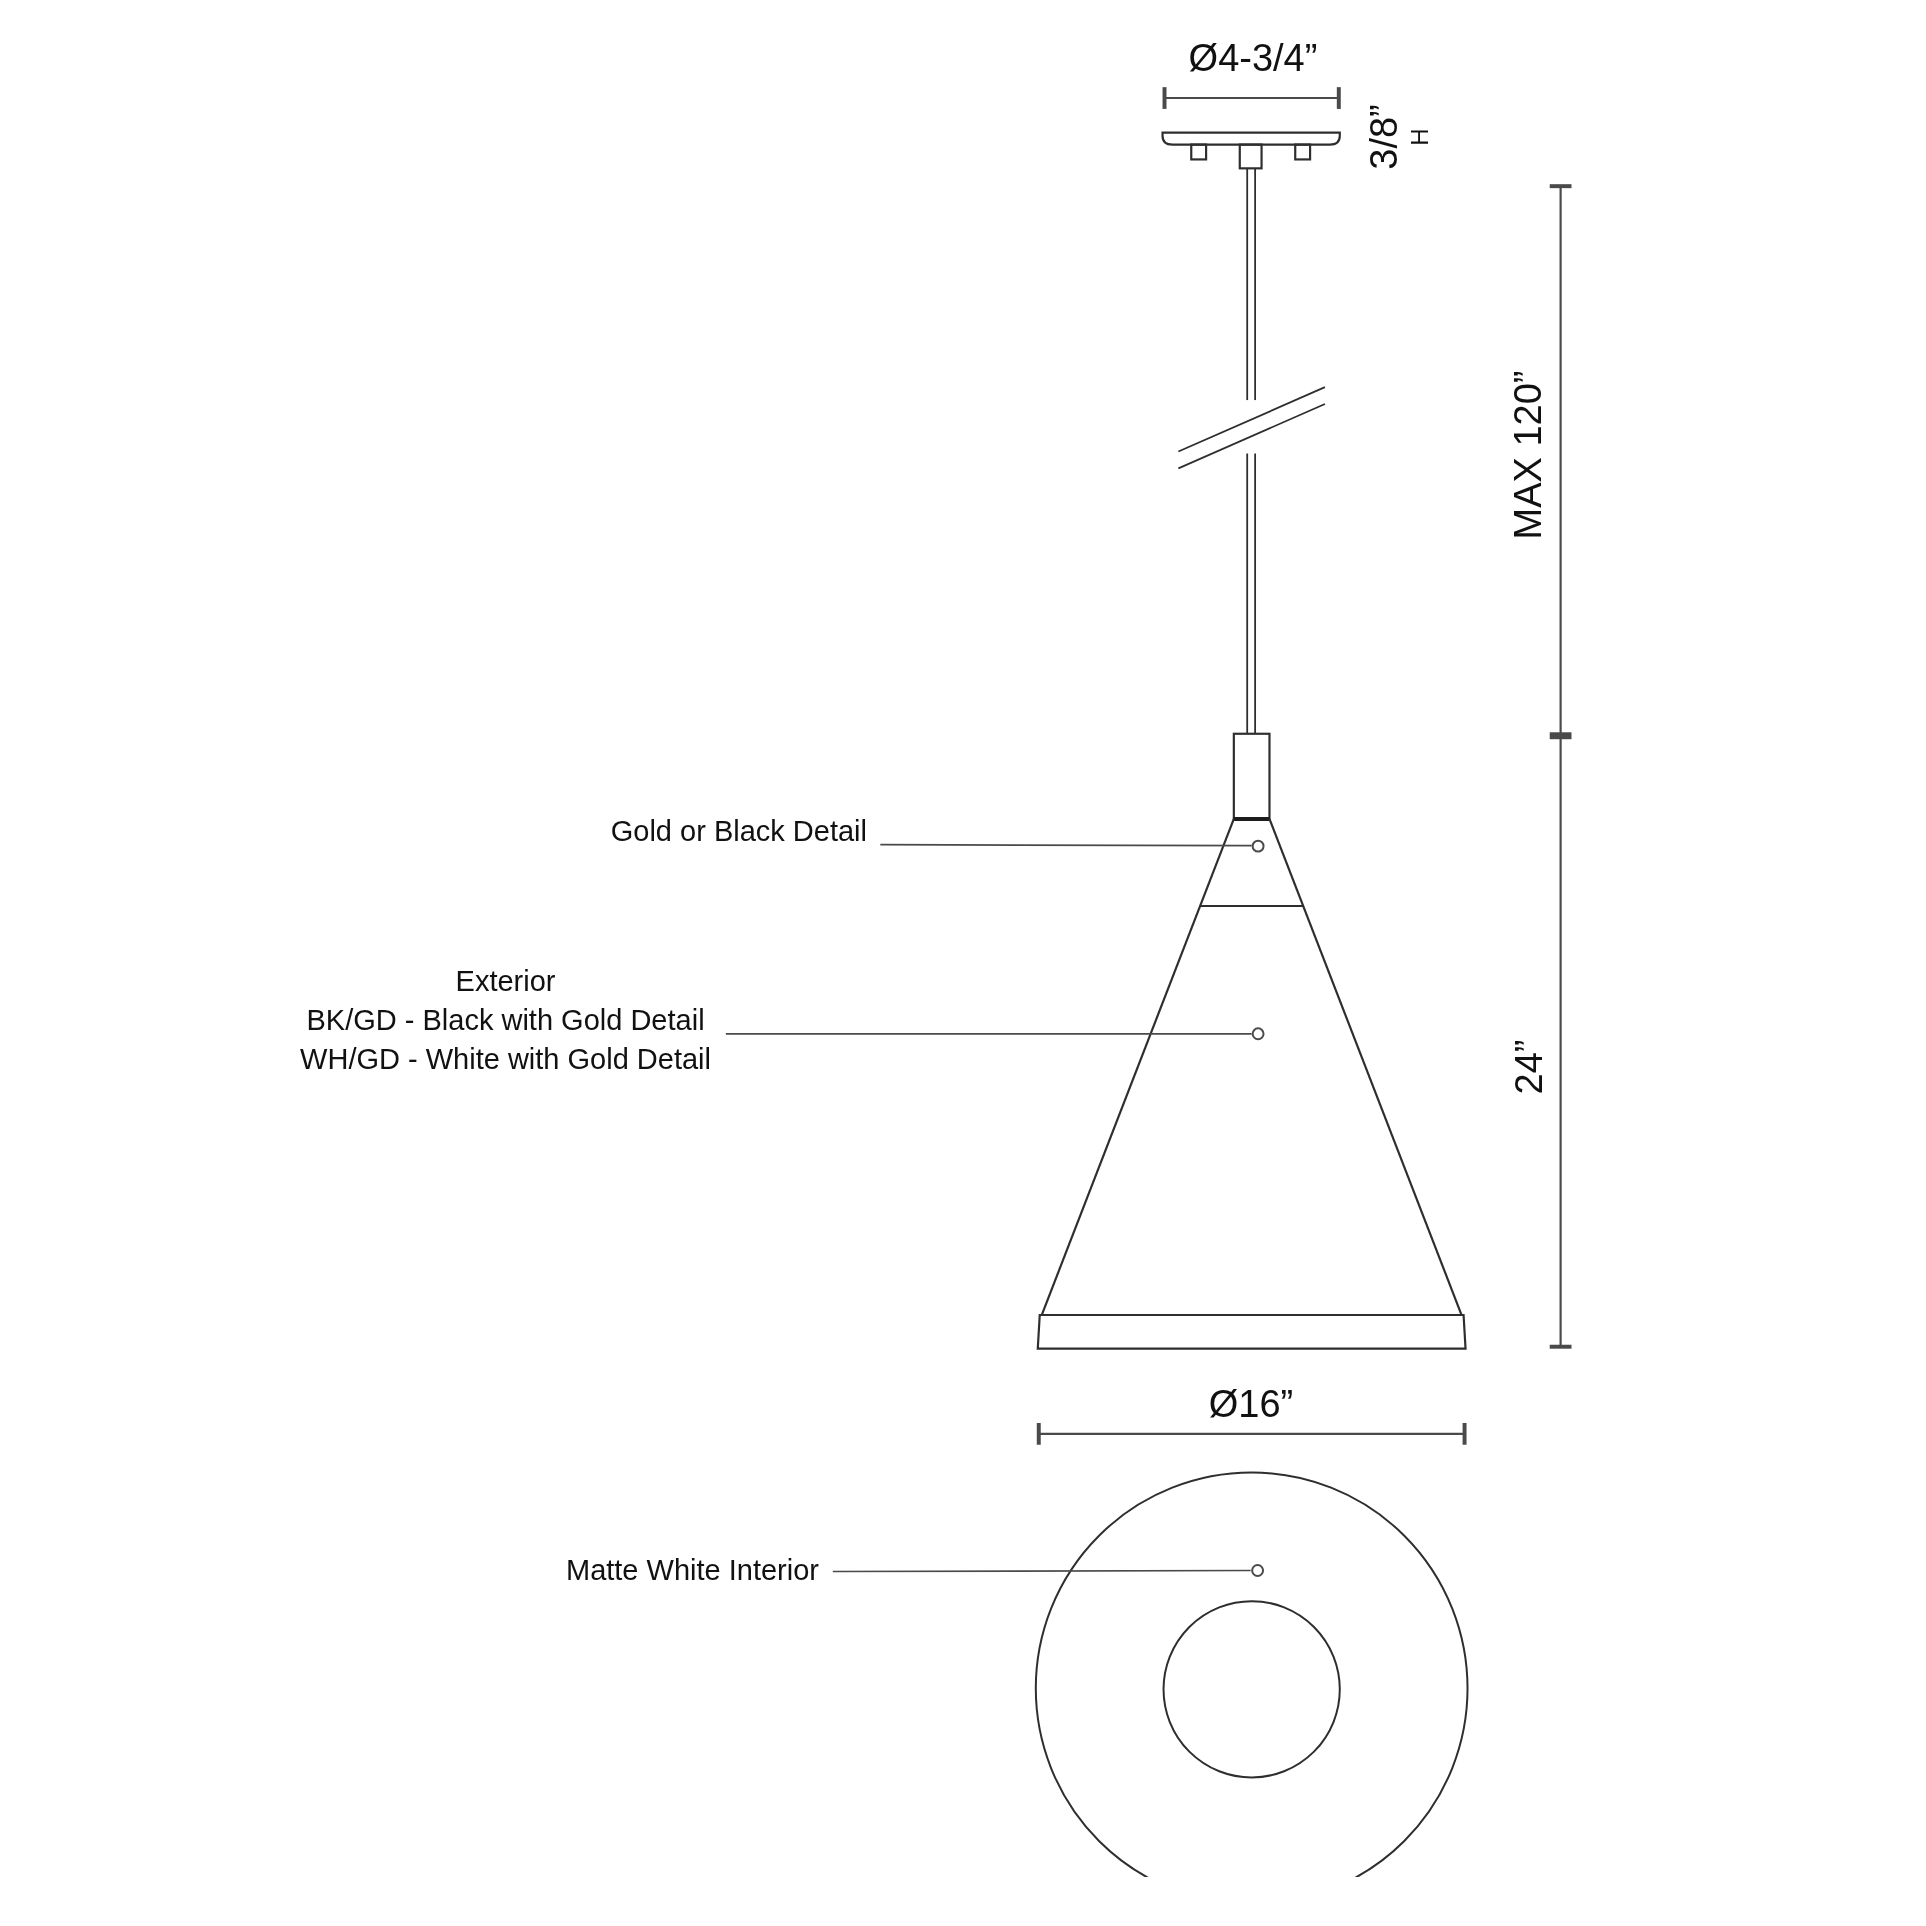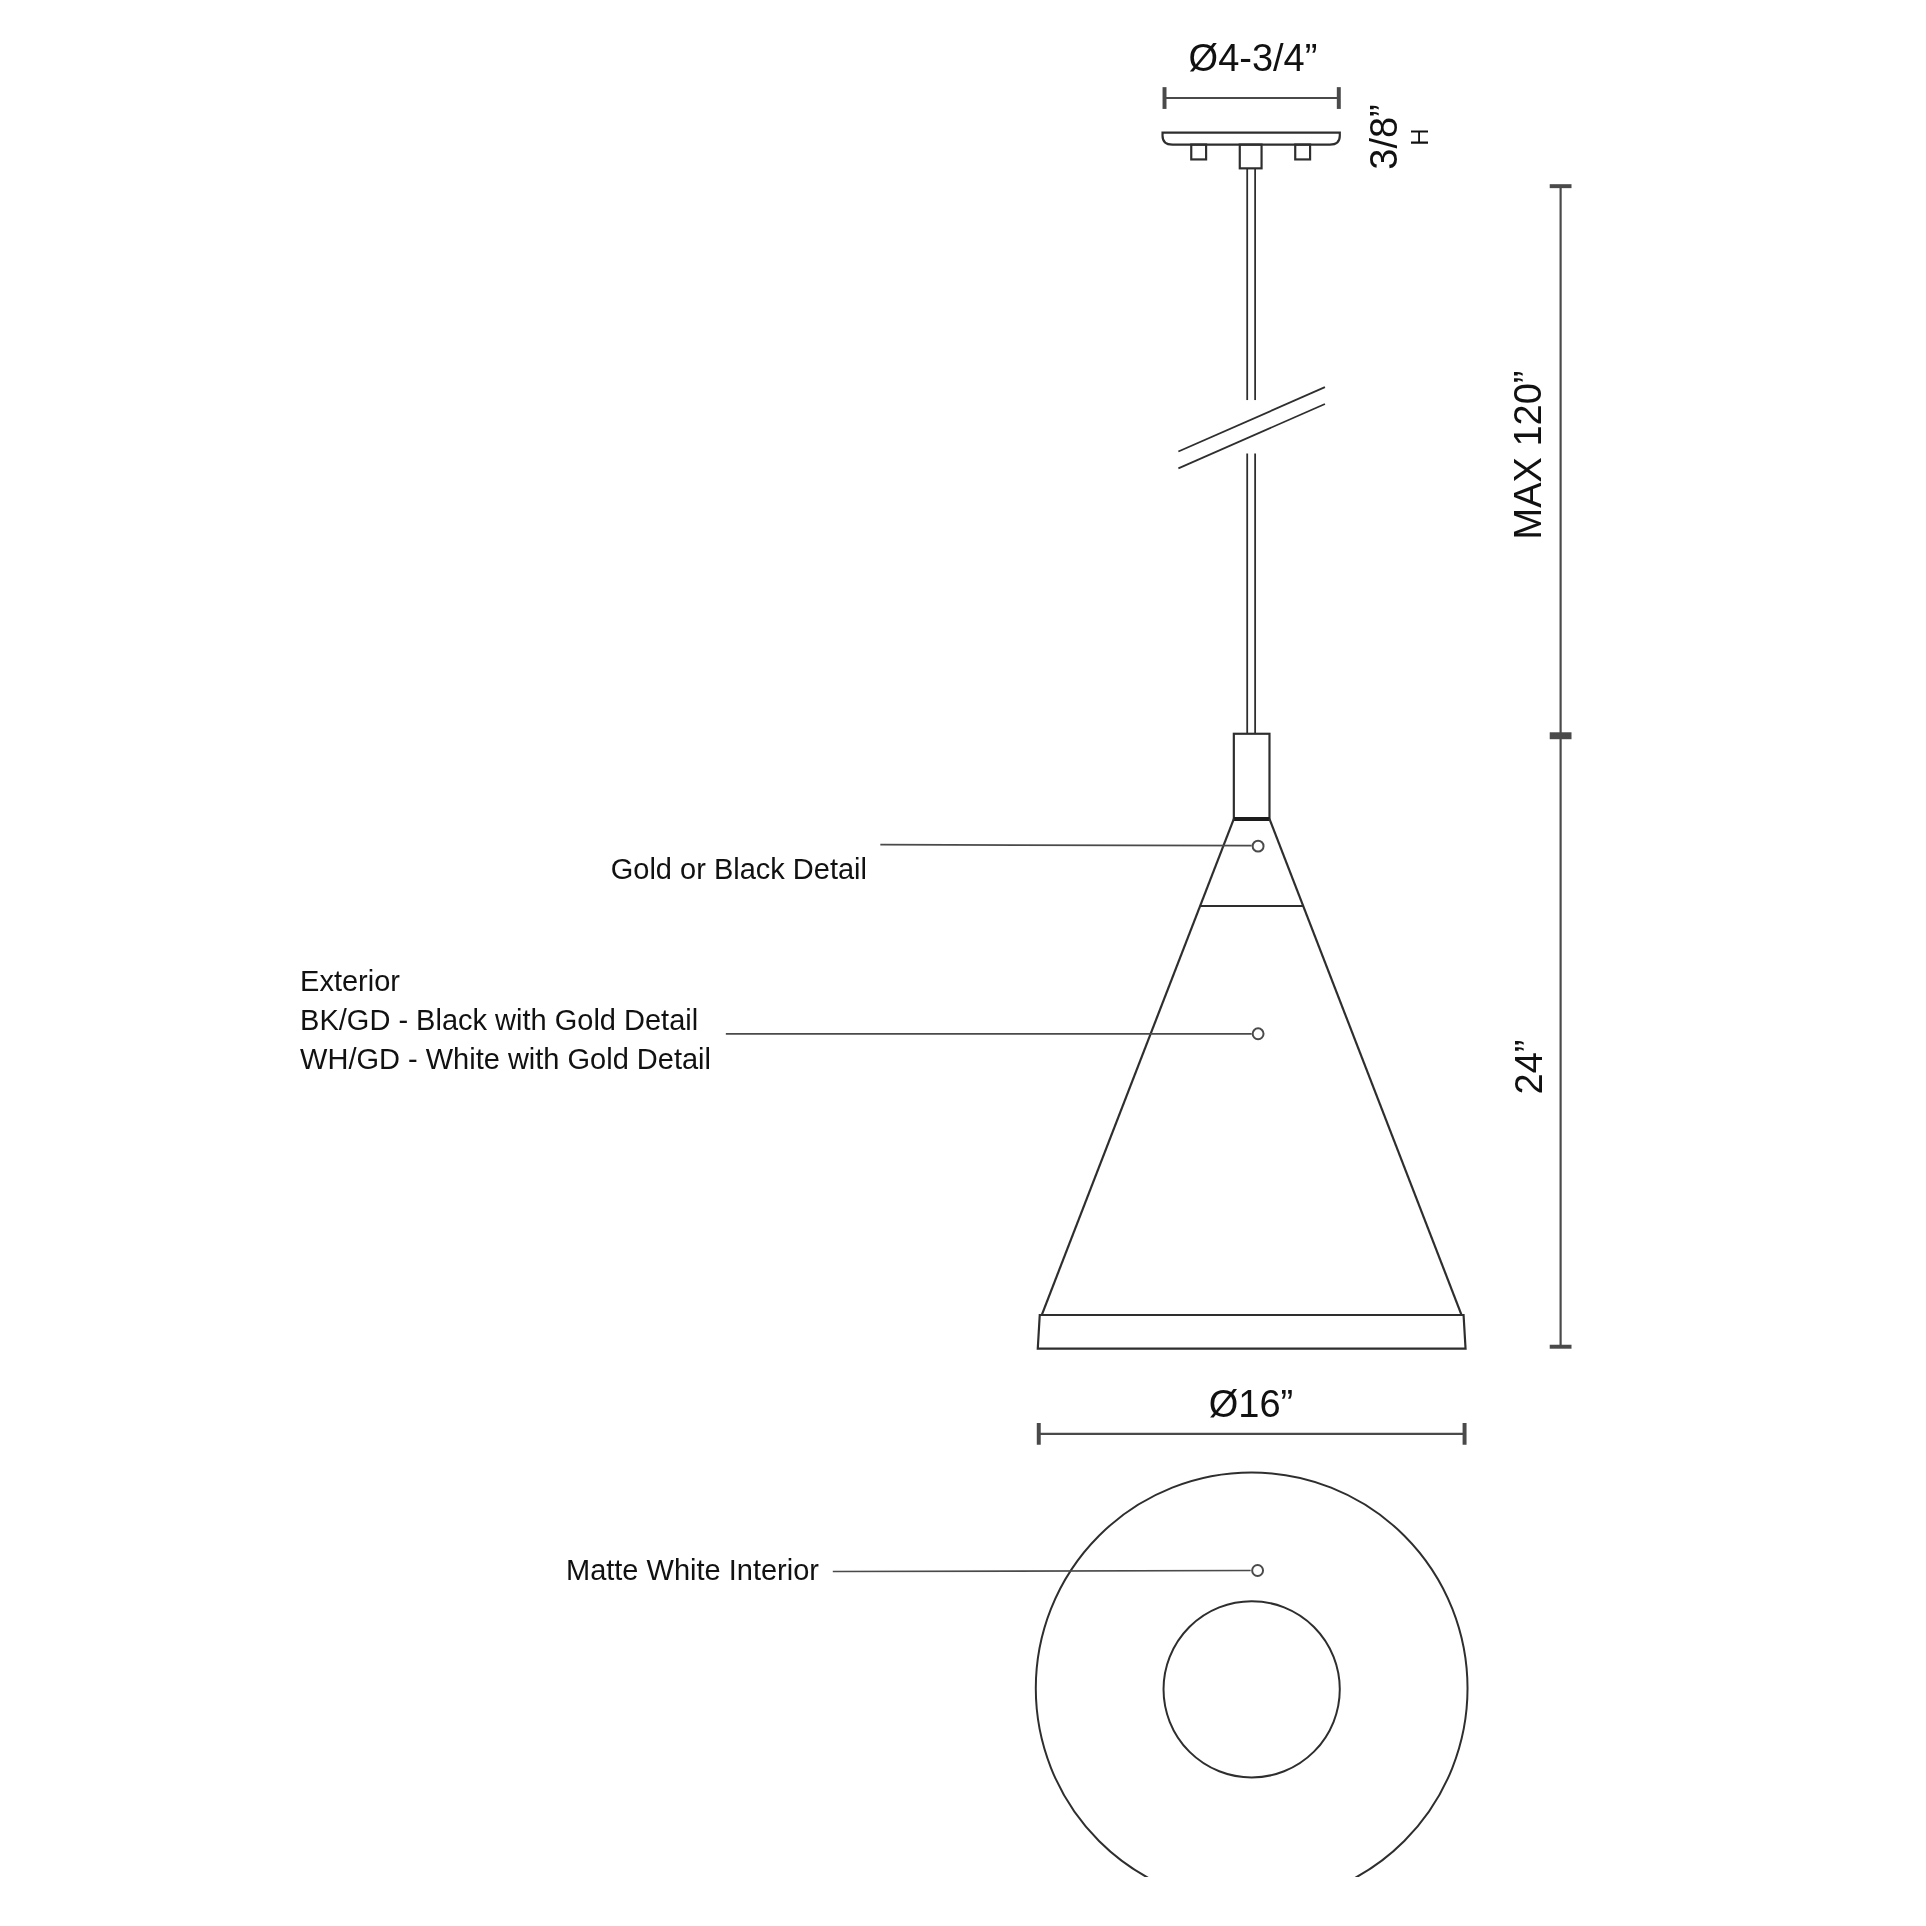--- a/index.html
+++ b/index.html
@@ -55,21 +55,21 @@
   .rot-block .main {
     font-size: 38px;
     line-height: 44px;
   }
   .rot-block .suffix {
     font-size: 24px;
     line-height: 28px;
   }
   .lbl-block {
     position: absolute;
-    text-align: left;
+    text-align: center;
     font-size: 29px;
     line-height: 39px;
     color: #111111;
   }
 </style>
 </head>
 <body>
 
 <div id="canvas">
 
@@ -143,21 +143,21 @@
 
   <div class="rot-block" style="left:1398px; top:137px;">
     <div class="main">3/8”</div>
     <div class="suffix">H</div>
   </div>
 
   <div class="txt dim rot" style="left:1529px; top:455px;">MAX 120”</div>
 
   <div class="txt dim rot" style="left:1530px; top:1067px;">24”</div>
 
-  <div class="txt lbl right-anchor" style="right:1060px; top:870px;">Gold or Black Detail</div>
+  <div class="txt lbl right-anchor" style="right:1060px; top:832px;">Gold or Black Detail</div>
 
   <div class="lbl-block" style="right:1216px; top:962px;">
     <div>Exterior</div>
     <div>BK/GD - Black with Gold Detail</div>
     <div>WH/GD - White with Gold Detail</div>
   </div>
 
   <div class="txt dim center-anchor" style="left:1251px; top:1405px;">Ø16”</div>
 
   <div class="txt lbl right-anchor" style="right:1108px; top:1571px;margin-left:20px;">Matte White Interior</div>

